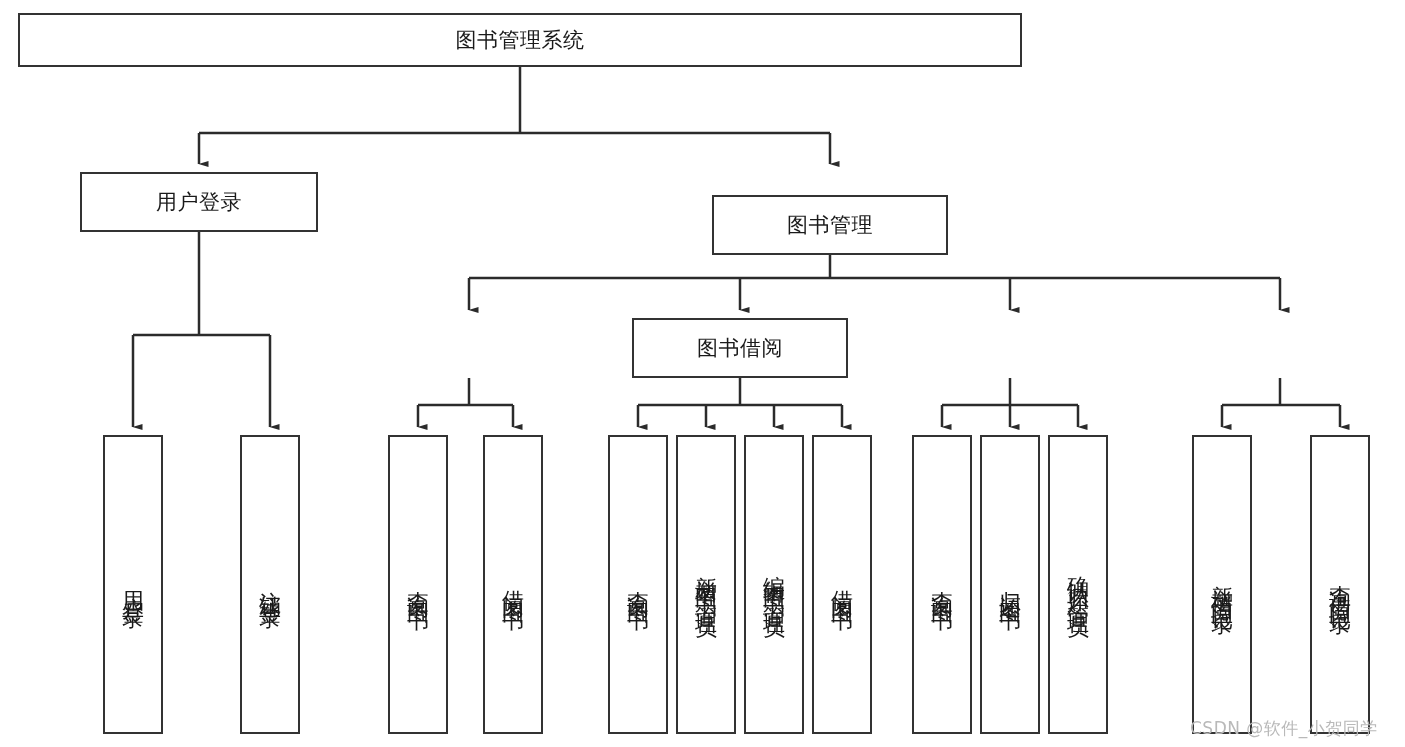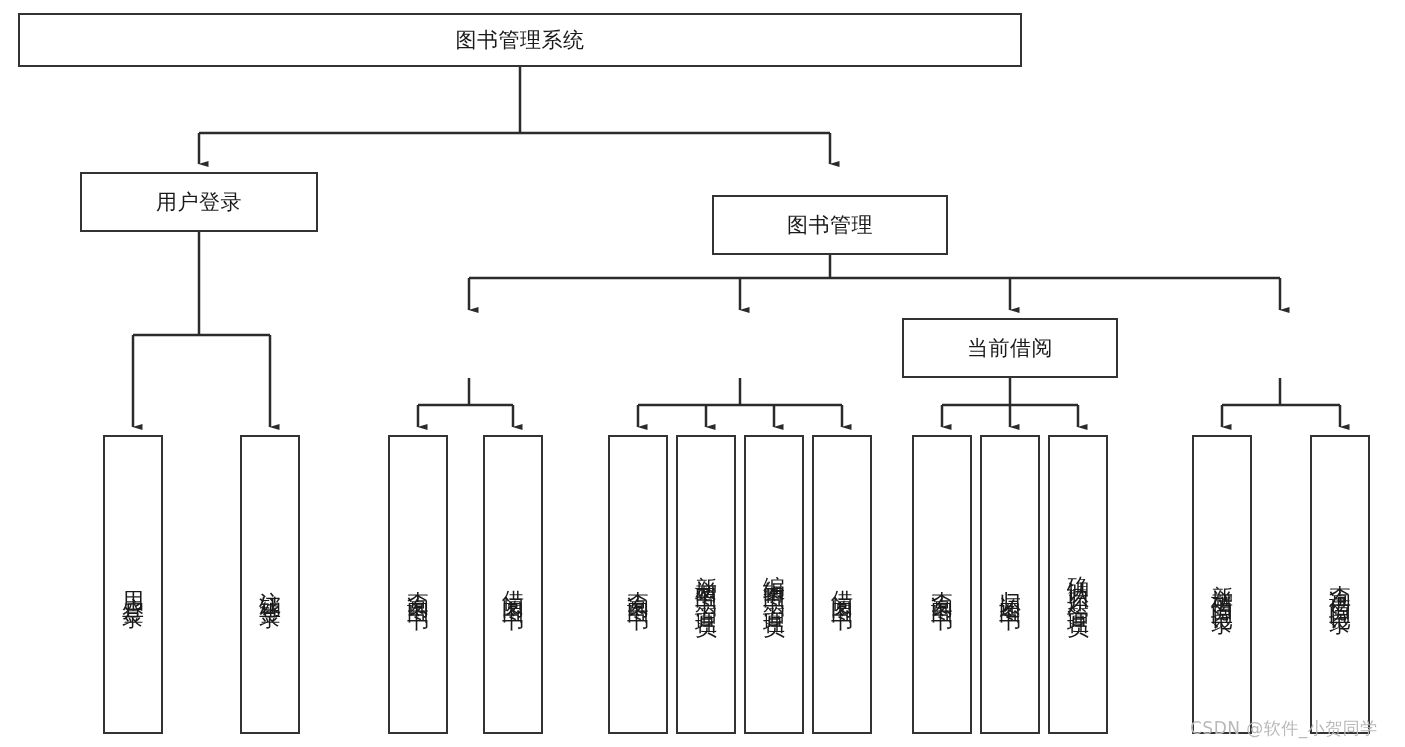--- a/index.html
+++ b/index.html
@@ -128,22 +128,22 @@
     <span class="lbl">图书管理系统</span>
   </div>
 
   <div class="node horiz" style="left:80px; top:172px; width:238px; height:60px;">
     <span class="lbl">用户登录</span>
   </div>
   <div class="node horiz" style="left:712px; top:172px; width:236px; height:60px;margin-top:23px;">
     <span class="lbl">图书管理</span>
   </div>
 
-  <div class="node horiz" style="left:902px; top:318px; width:216px; height:60px;">
-    <span class="lbl">当前借阅</span>
+  <div class="node horiz" style="left:632px; top:318px; width:216px; height:60px;">
+    <span class="lbl">图书借阅</span>
   </div>
 
   <div class="node vert" style="left:103px; top:435px; width:60px; height:299px;">
     <span class="lbl">用户登录</span>
   </div>
   <div class="node vert" style="left:240px; top:435px; width:60px; height:299px;">
     <span class="lbl">注销登录</span>
   </div>
 
   <div class="node vert" style="left:388px; top:435px; width:60px; height:299px;">

